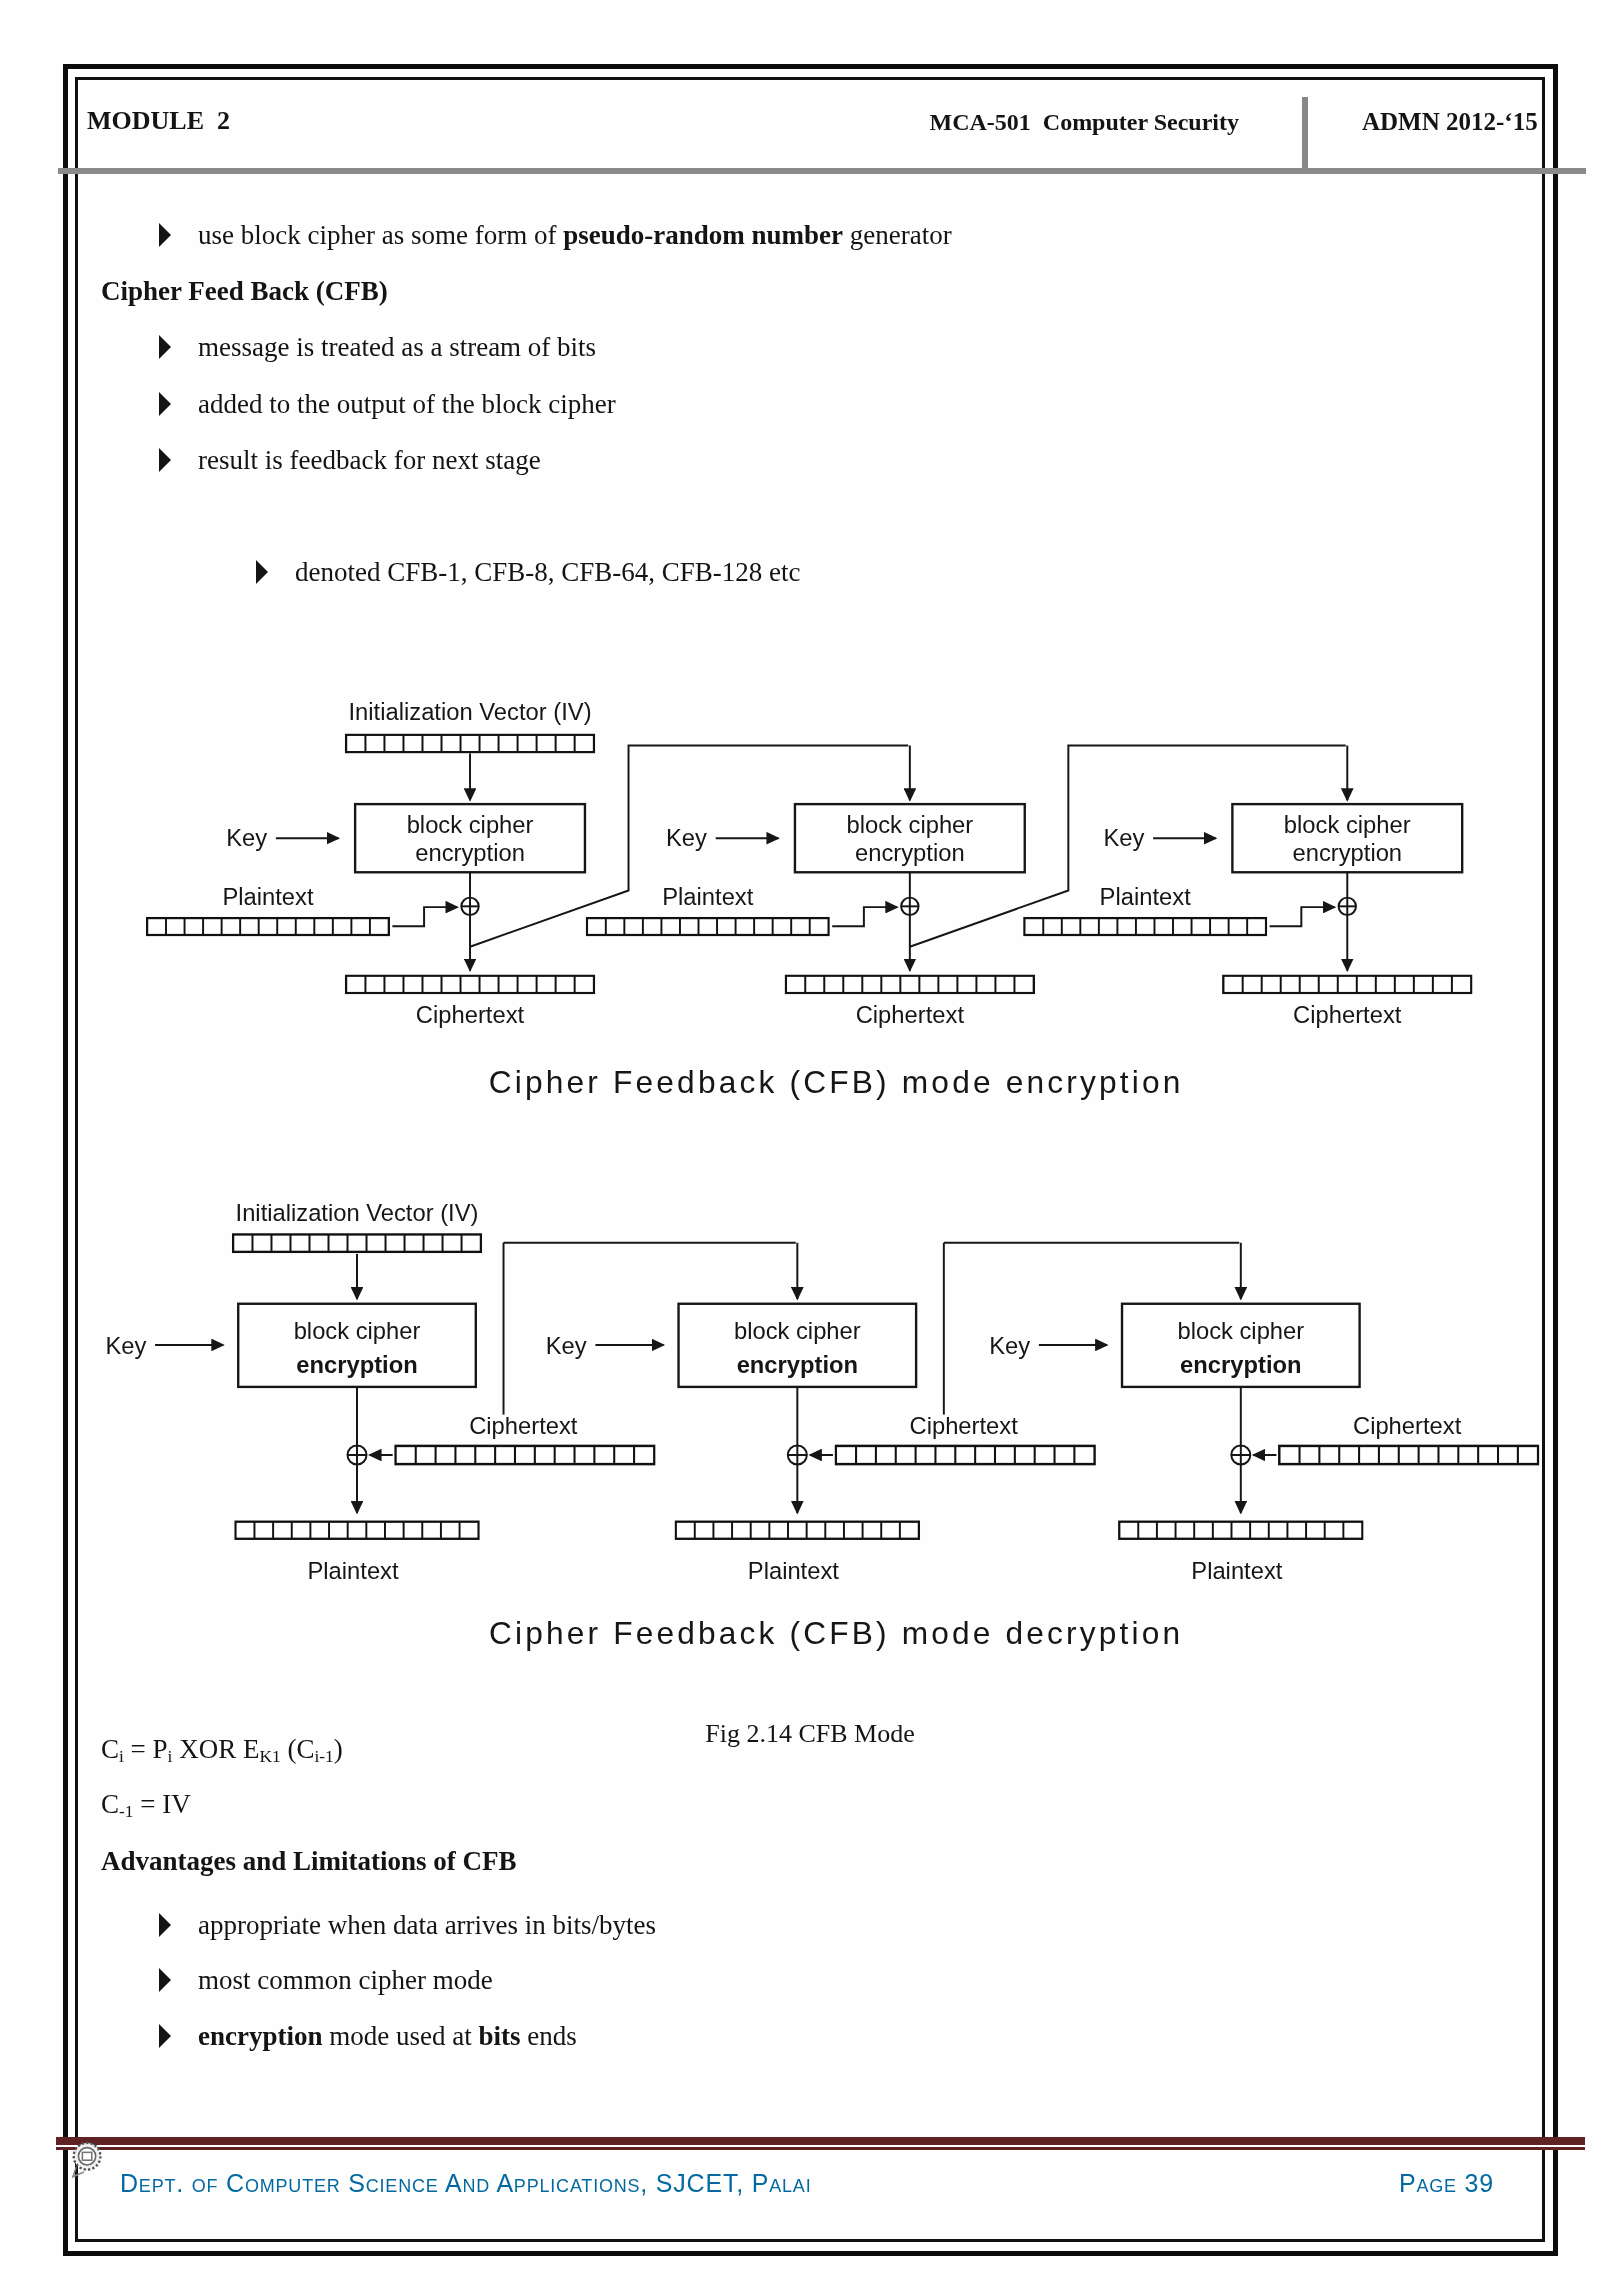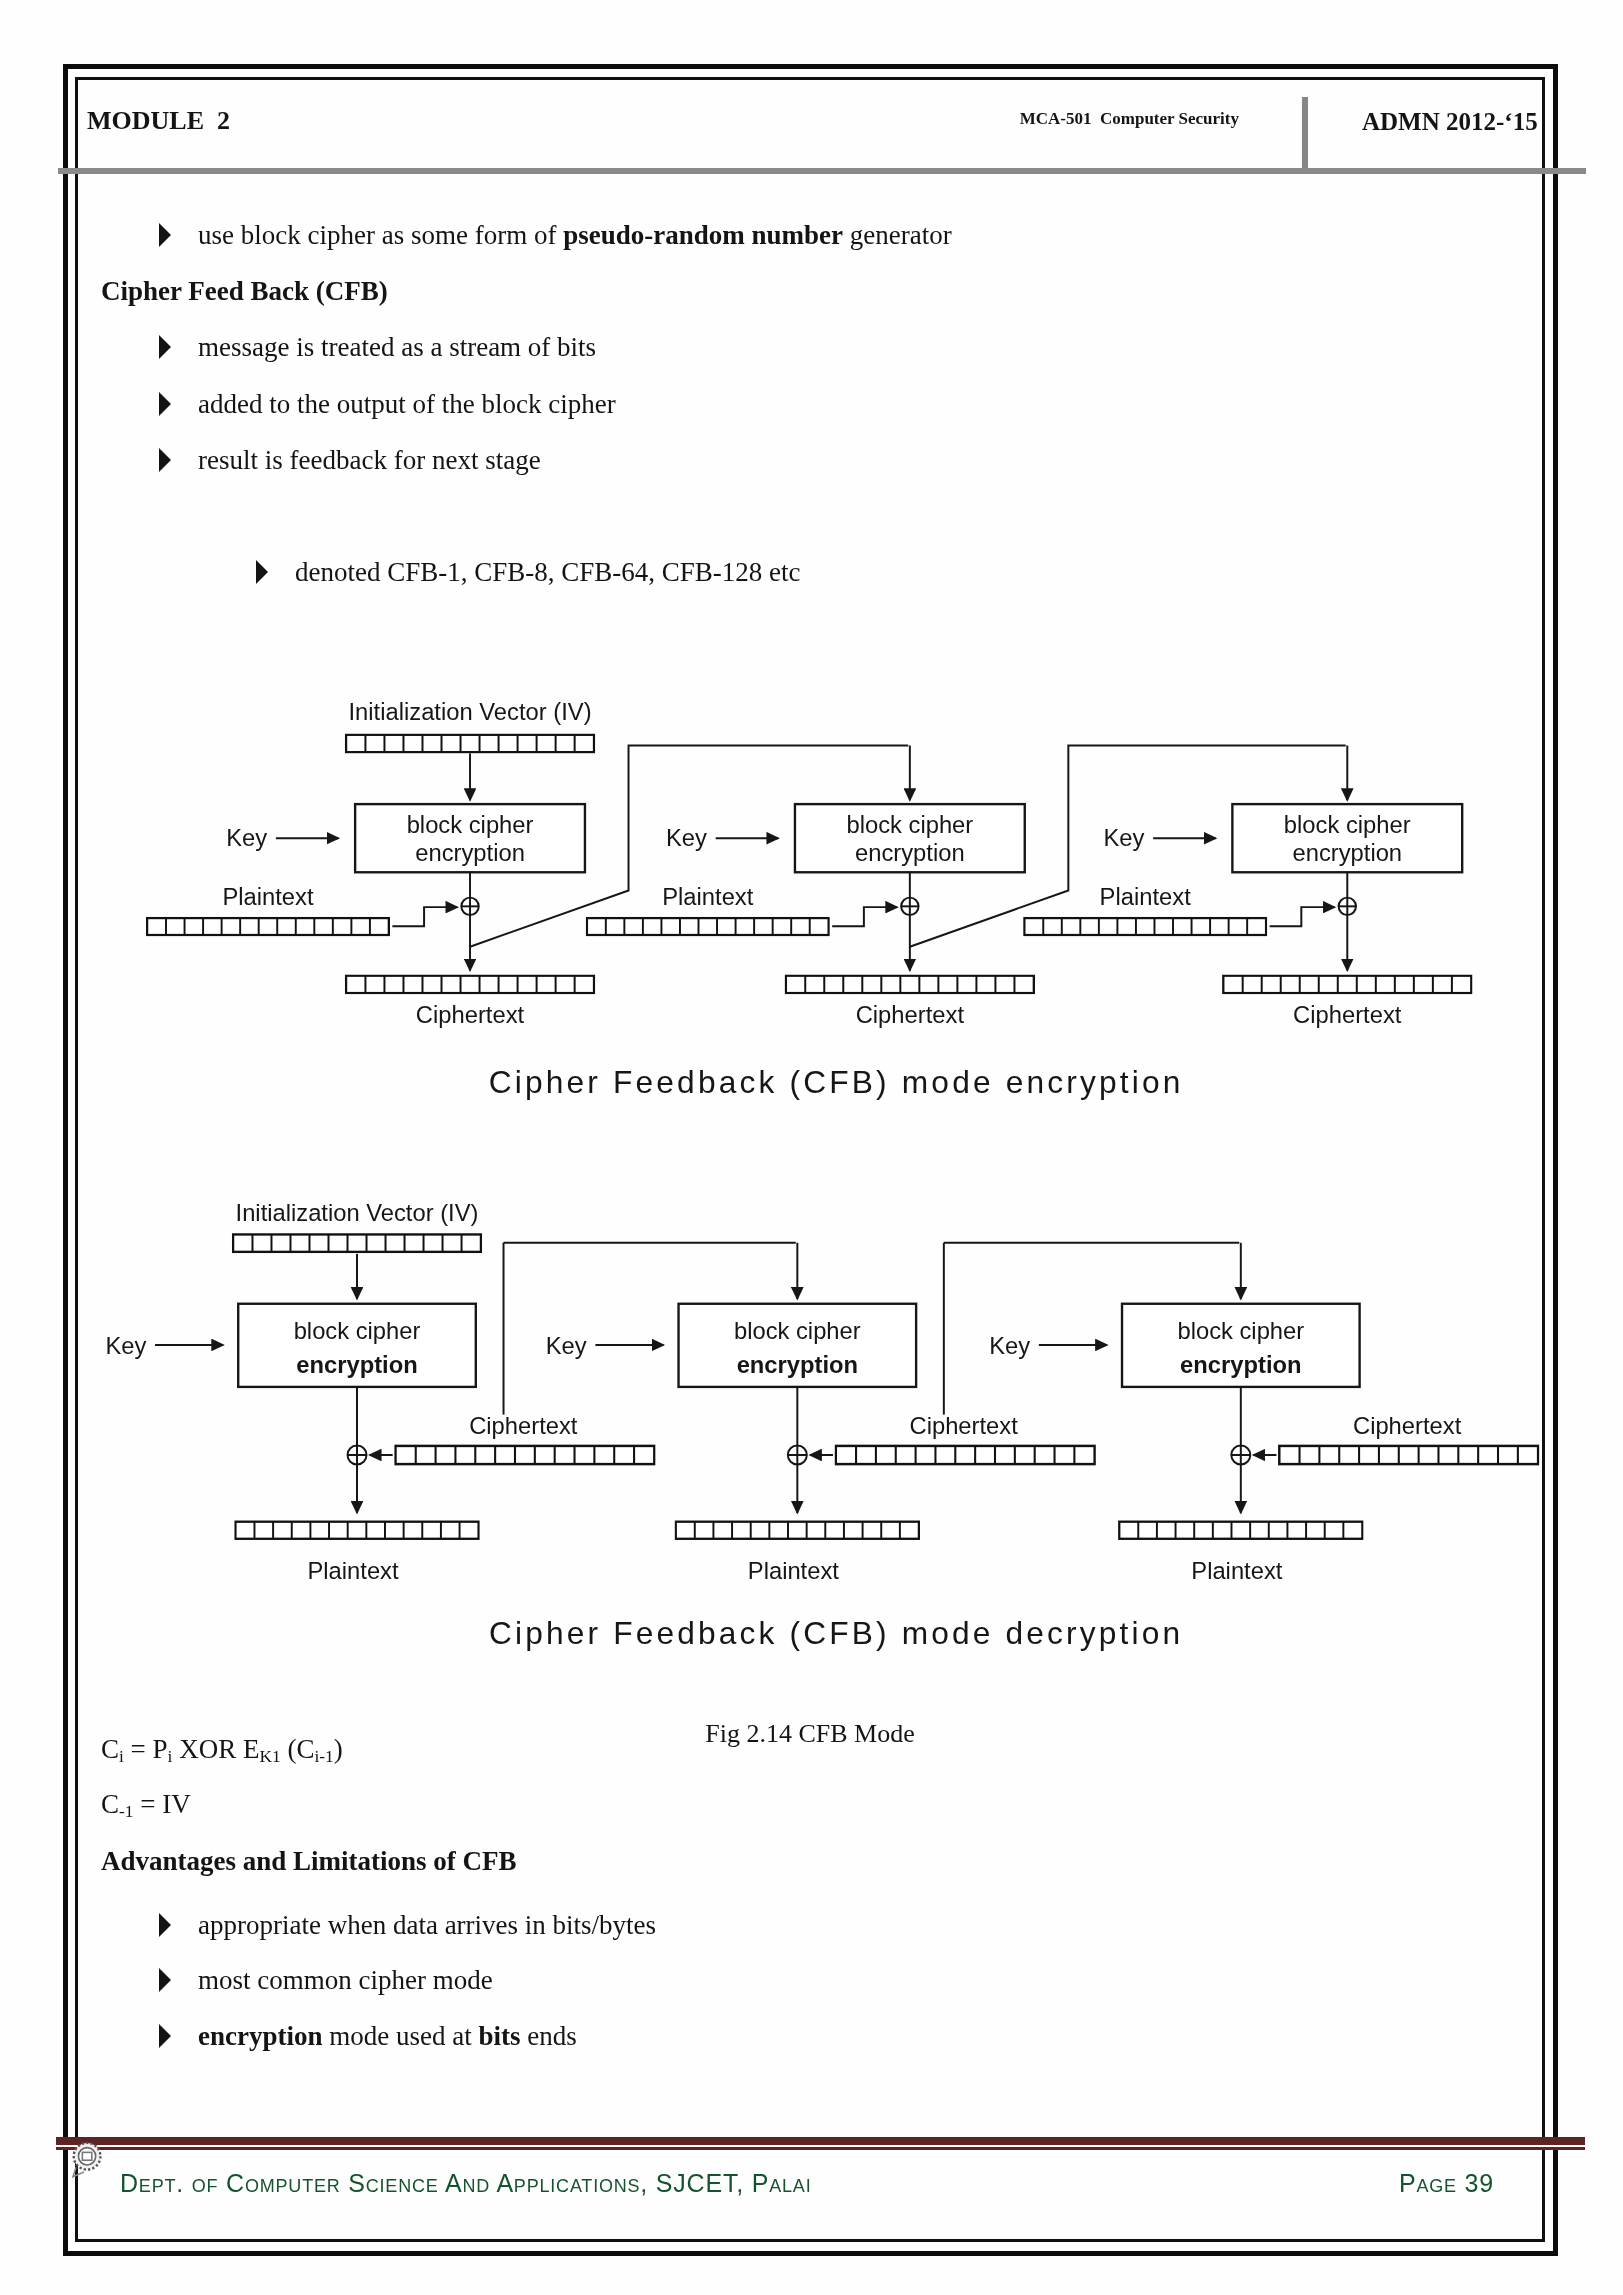--- a/index.html
+++ b/index.html
@@ -3,40 +3,40 @@
 <meta charset="utf-8">
 <style>
   html,body{margin:0;padding:0;background:#ffffff;}
   .page{position:relative;width:1623px;height:2295px;background:#fefefe;overflow:hidden;
         font-family:"Liberation Serif",serif;color:#141414;}
   .border-outer{position:absolute;left:63px;top:64px;width:1495px;height:2192px;
         border:5.5px solid #0c0c0c;box-sizing:border-box;}
   .border-inner{position:absolute;left:75px;top:77px;width:1470px;height:2165px;
         border:3.2px solid #101010;box-sizing:border-box;}
   .hdr-module{position:absolute;left:87px;top:106px;font-weight:bold;font-size:26px;white-space:pre;}
-  .hdr-course{position:absolute;right:384px;top:109px;font-weight:bold;font-size:17px;white-space:pre;text-align:center;}
+  .hdr-course{position:absolute;right:384px;top:109px;font-weight:bold;font-size:24px;white-space:pre;text-align:center;}
   .hdr-admn{position:absolute;left:1318px;top:108px;font-weight:bold;font-size:25px;white-space:pre;margin-left:44px;}
   .hdr-divider{position:absolute;left:1302px;top:97px;width:5.5px;height:77px;background:#878787;}
   .hdr-rule{position:absolute;left:58px;top:168px;width:1528px;height:5.5px;background:#8a8a8a;}
   .line{position:absolute;height:32px;display:flex;align-items:center;font-size:27px;white-space:pre;}
   .tri{width:0;height:0;border-top:12.7px solid transparent;border-bottom:12.7px solid transparent;
        border-left:12.7px solid #141414;margin-right:27px;flex:none;}
   .l1{left:159px;}
   .l2{left:256px;}
   .hd{left:101px;font-weight:bold;}
   .fm{left:101px;}
   .b{font-weight:bold;}
   .sub{font-size:17.4px;position:relative;top:7.1px;}
   .caption{position:absolute;left:75px;top:1691px;width:1470px;text-align:center;font-size:26px;margin-top:28px;}
   .dg{position:absolute;}
   .band{position:absolute;left:56px;top:2137px;width:1529px;height:12.7px;
         background:linear-gradient(#5e2322 0,#5e2322 8px,#ffffff 8px,#ffffff 10.3px,#5e2322 10.3px,#5e2322 12.7px);}
   .footer-row{position:absolute;left:120px;right:129px;top:2169px;display:flex;justify-content:space-between;
         font-family:"Liberation Sans",sans-serif;font-variant:small-caps;font-size:25px;
-        letter-spacing:0.8px;color:#14532d;}
+        letter-spacing:0.8px;color:#0369a1;}
   .logo{position:absolute;left:68px;top:2139px;}
   svg text{font-family:"Liberation Sans",sans-serif;fill:#161616;}
   .dtxt{font-size:30px;}
   .dttl{font-size:40px;letter-spacing:4px;}
   .dbold{font-weight:bold;}
 </style>
 </head>
 <body>
 
 <div class="page">

